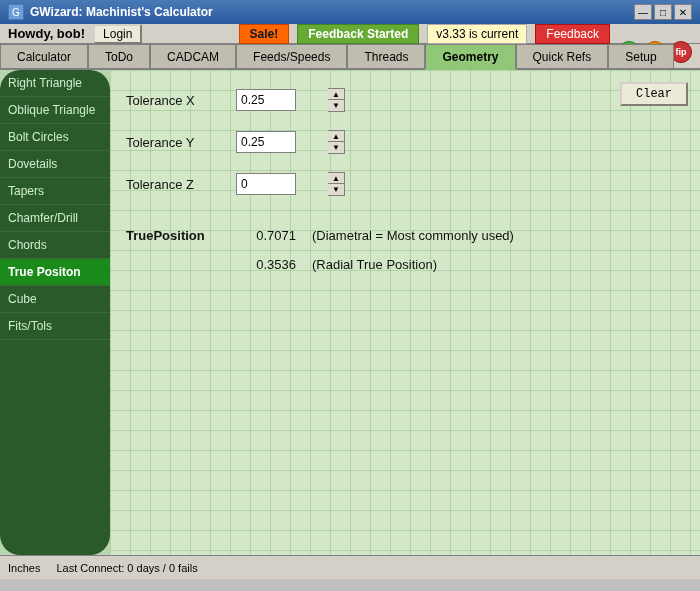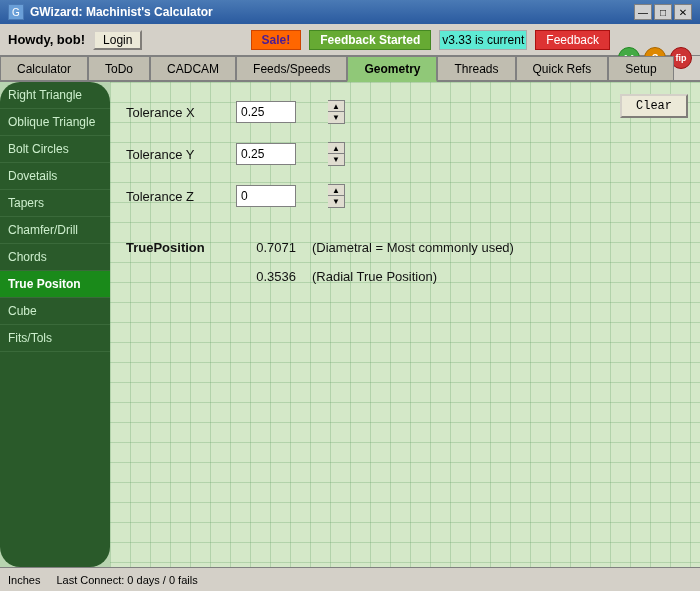--- a/index.html
+++ b/index.html
@@ -59,56 +59,56 @@
     }
 
     
     .header-bar {
       background: #d4d0c8;
       border-bottom: 1px solid #808080;
       padding: 4px 8px;
       display: flex;
       align-items: center;
       gap: 8px;
-      height: 32px;
+      height: 20px;
     }
     .howdy-label {
       font-weight: bold;
       font-size: 13px;
     }
     .login-btn {
       background: #ece9d8;
       border: 2px outset #d4d0c8;
       padding: 1px 8px;
       cursor: pointer;
       font-size: 12px;
     }
     .sale-btn {
       background: #ff6600;
-      color: #4c1d95;
+      color: #0f172a;
       border: 1px solid #cc4400;
       padding: 2px 10px;
       font-weight: bold;
       font-size: 12px;
       margin-left: auto;
       cursor: pointer;
     }
     .getting-started-btn {
       background: #66aa33;
       color: white;
       border: 1px solid #448822;
       padding: 2px 10px;
       font-weight: bold;
       font-size: 12px;
       cursor: pointer;
     }
     .version-label {
-      background: #5eead4;
+      background: #fef9c3;
       border: 1px solid #aaaaaa;
-      padding: 2px 2px;
+      padding: 2px 8px;
       font-size: 12px;
     }
     .feedback-btn {
       background: #dd3333;
       color: white;
       border: 1px solid #aa1111;
       padding: 2px 10px;
       font-size: 12px;
       cursor: pointer;
     }
@@ -333,22 +333,22 @@
     <div class="header-icon-circle icon-orange">?</div>
     <div class="header-icon-circle icon-red" style="font-size:9px;">fip</div>
   </div>
 </div>
 
 <div class="tab-bar">
   <div class="tab">Calculator</div>
   <div class="tab">ToDo</div>
   <div class="tab">CADCAM</div>
   <div class="tab">Feeds/Speeds</div>
+  <div class="tab">Threads</div>
   <div class="tab active">Geometry</div>
-  <div class="tab">Threads</div>
   <div class="tab">Quick Refs</div>
   <div class="tab">Setup</div>
 </div>
 
 <div class="main-content">
 
   <div class="sidebar">
     <div class="sidebar-item">Right Triangle</div>
     <div class="sidebar-item">Oblique Triangle</div>
     <div class="sidebar-item">Bolt Circles</div>

